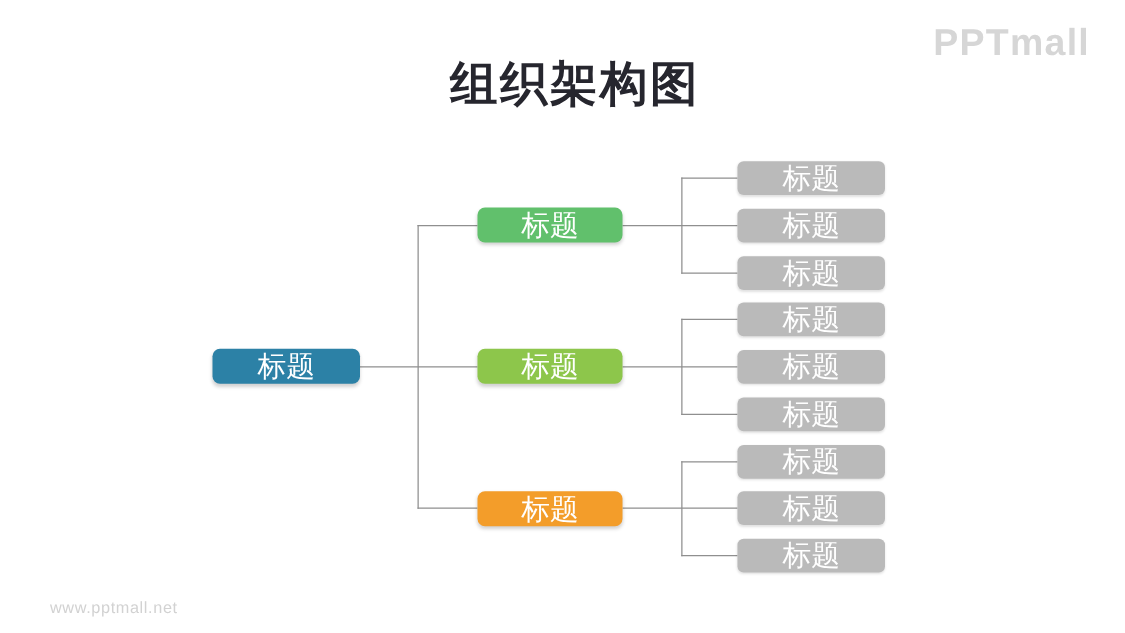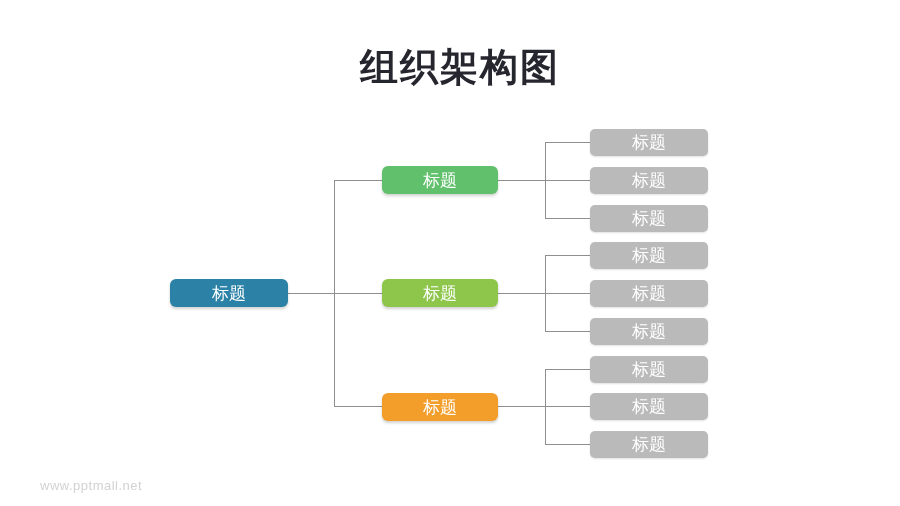--- a/index.html
+++ b/index.html
@@ -31,36 +31,37 @@
     font-size:13px;
     letter-spacing:0.5px;
   }
   .node{
     position:absolute;
     display:flex;align-items:center;justify-content:center;
     border-radius:6px;
     box-shadow:0 2px 3px rgba(0,0,0,0.18);
   }
   .node span{
-    font-size:17px;
+    font-size:23px;
     line-height:1;
   }
   .leaf{
     border-radius:5px;
     box-shadow:0 1px 2px rgba(0,0,0,0.12);
   }
   .line{
     position:absolute;
   }
 </style>
 </head>
 <body>
 
 <div class="canvas">
 
+  <div class="logo" style="color: rgb(214, 214, 214);">PPTmall</div>
 
   <div class="title" style="color: rgb(38, 38, 46);">组织架构图</div>
 
   <div>
 
     <div class="line" style="left: 288px; top: 293px; width: 94px; height: 1px; background-color: rgb(143, 143, 143);"></div>
     <div class="line" style="left: 334px; top: 180px; width: 1px; height: 227px; background-color: rgb(143, 143, 143);"></div>
     <div class="line" style="left: 334px; top: 180px; width: 48px; height: 1px; background-color: rgb(143, 143, 143);"></div>
     <div class="line" style="left: 334px; top: 406px; width: 48px; height: 1px; background-color: rgb(143, 143, 143);"></div>
 

